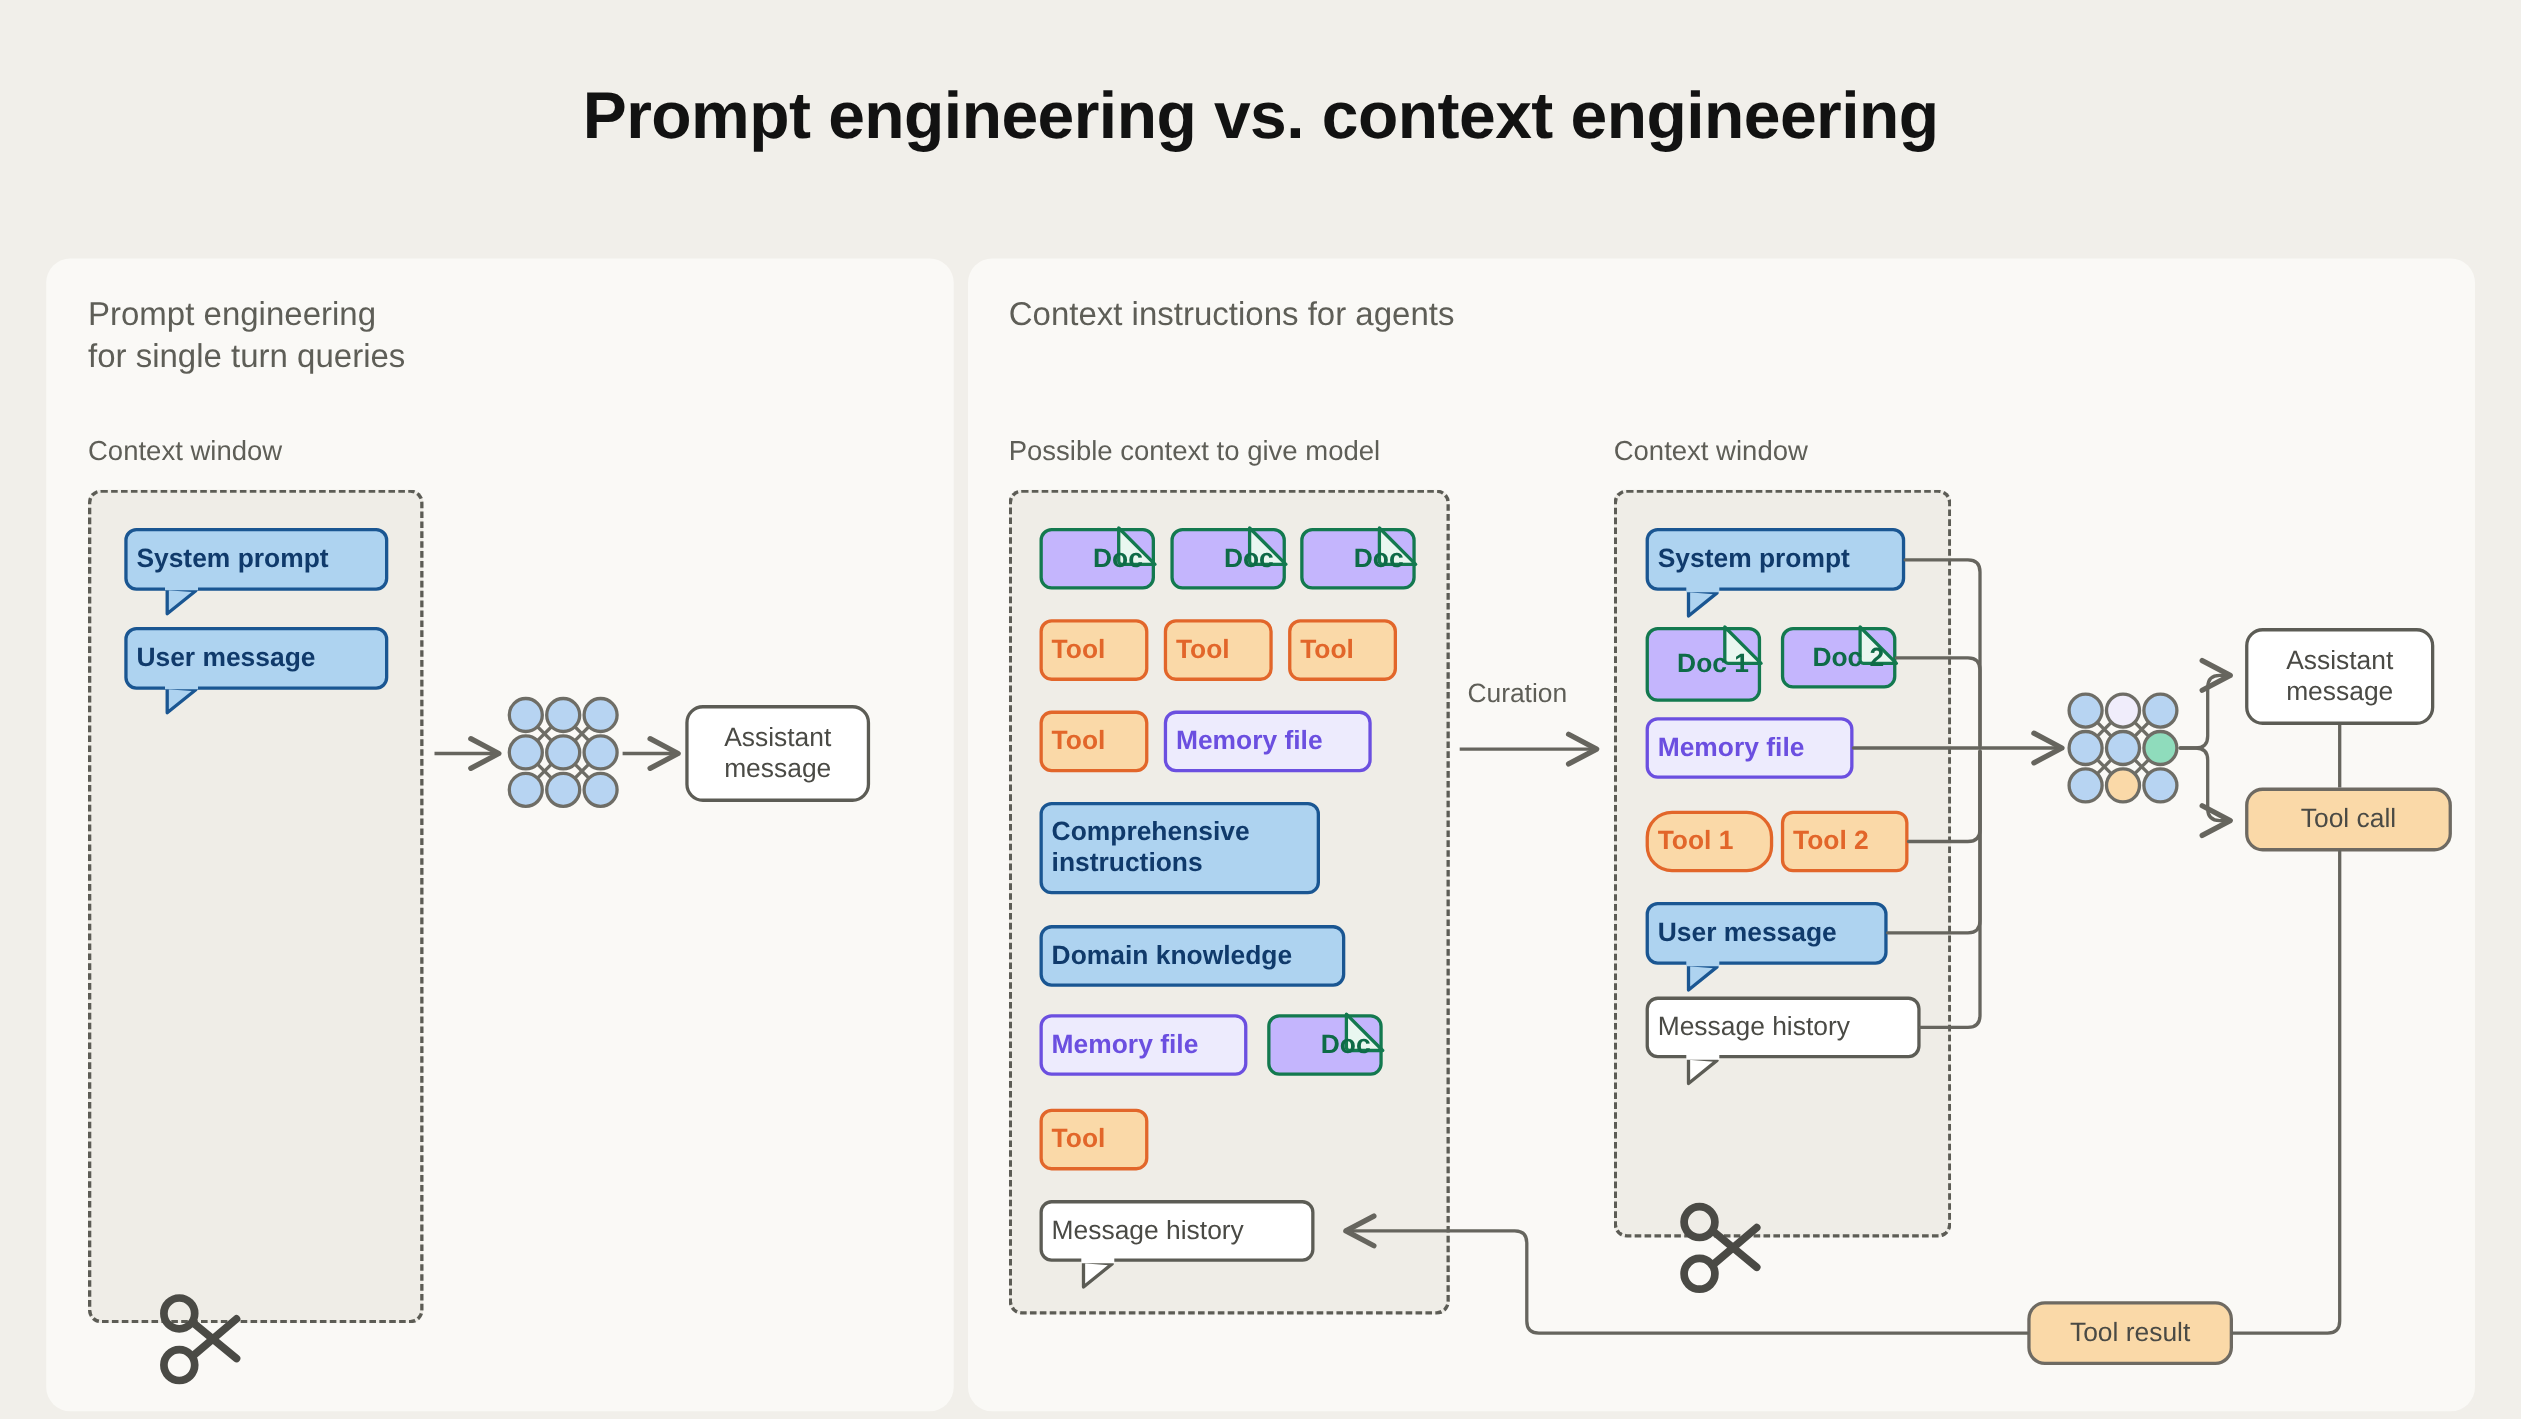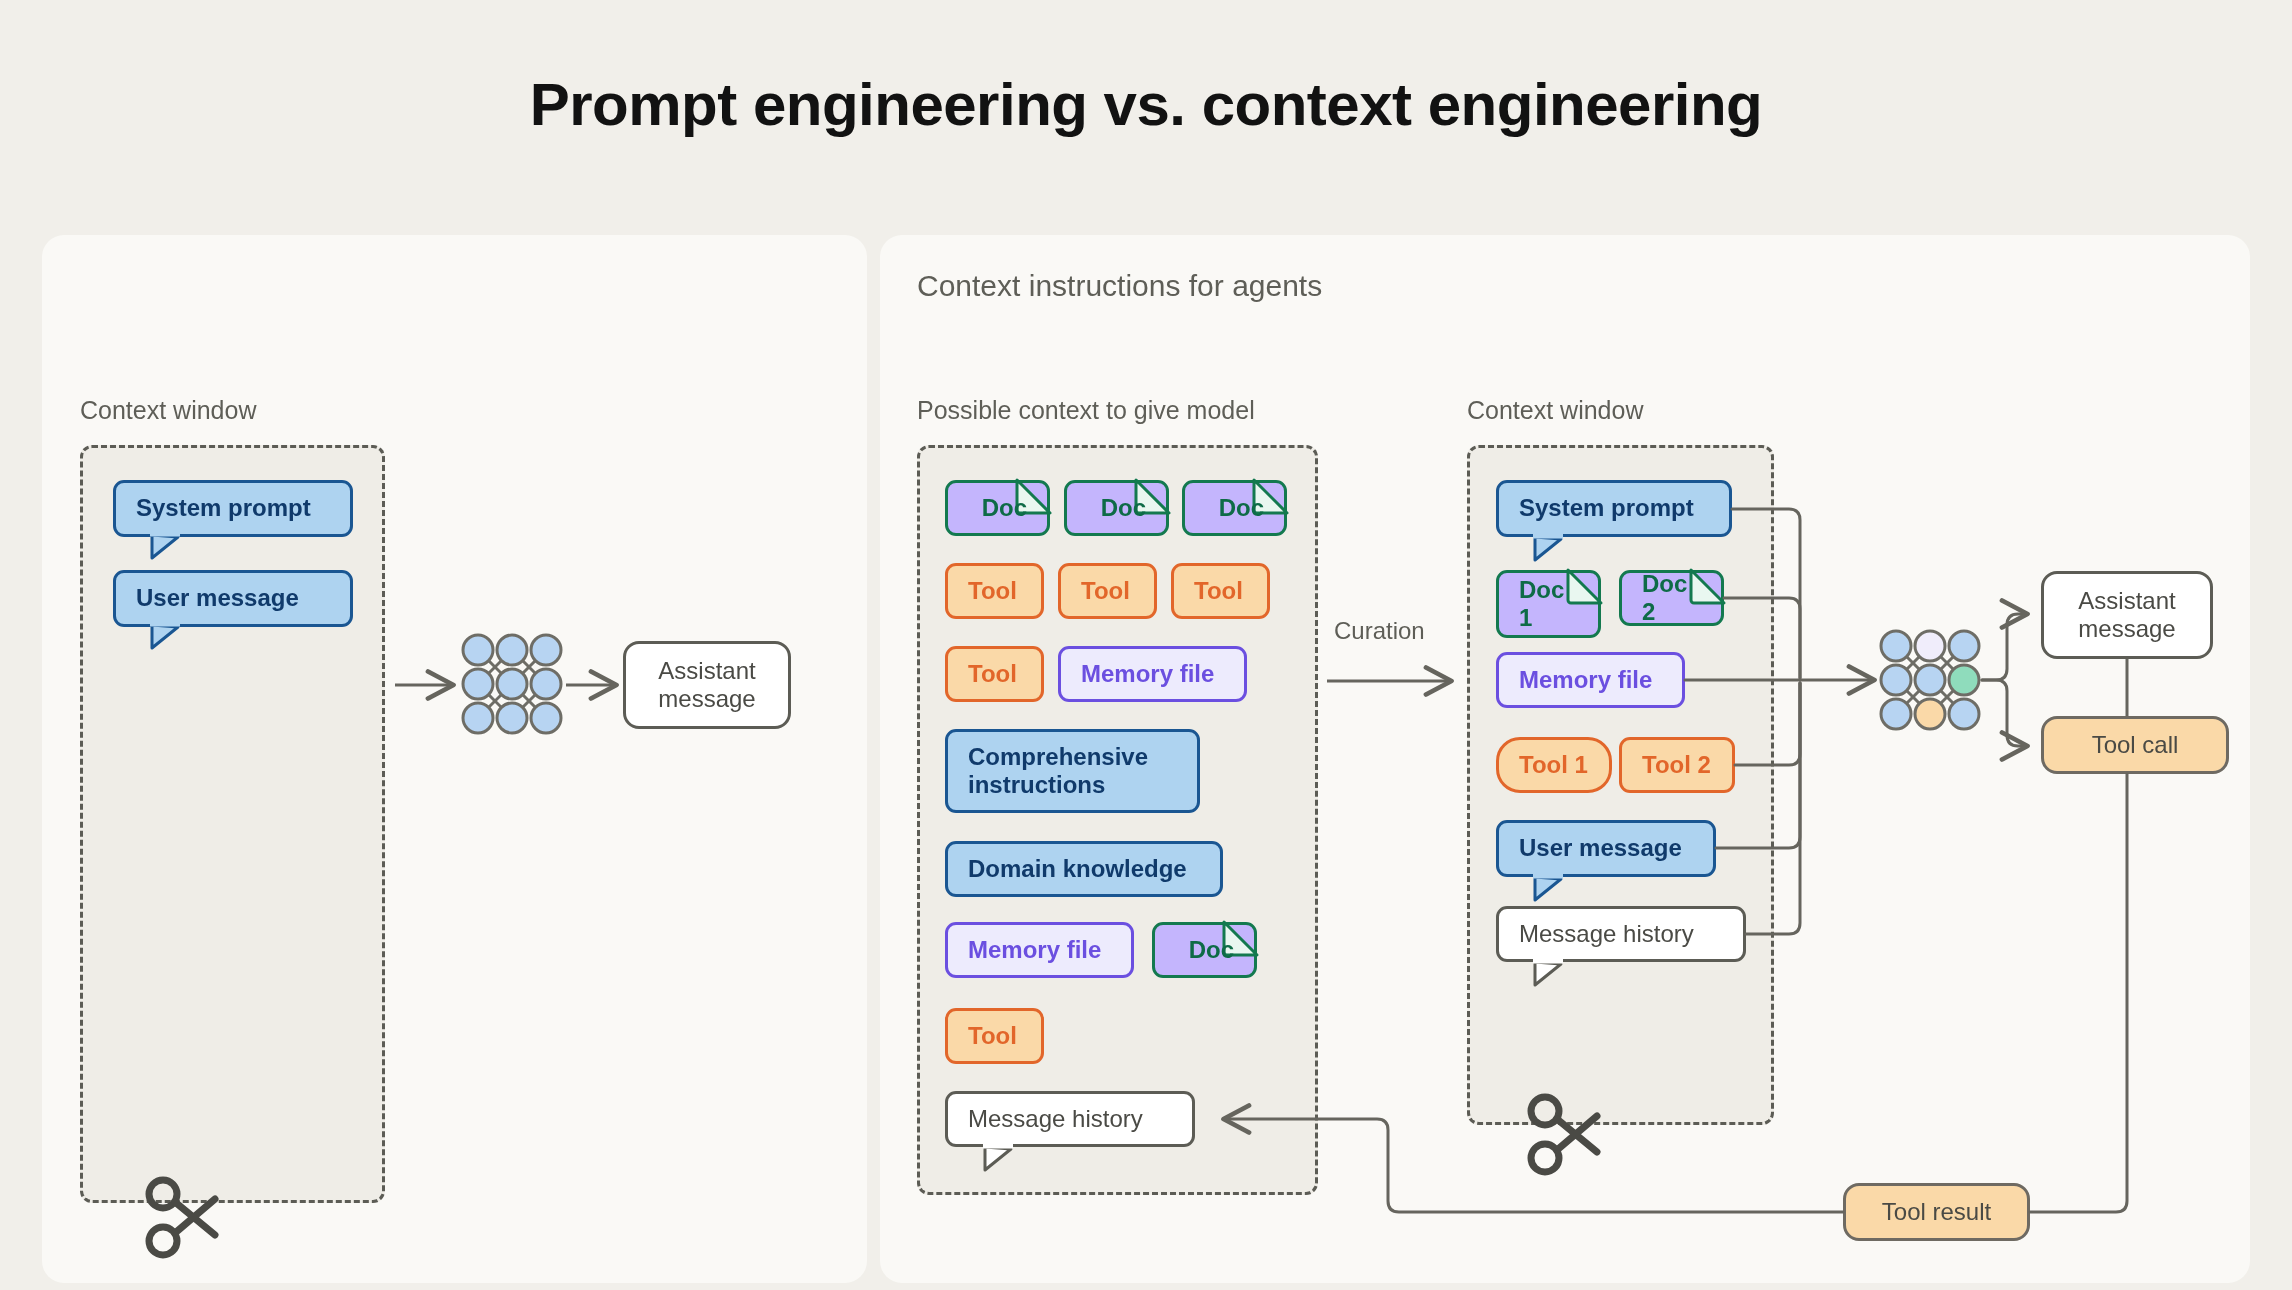--- a/index.html
+++ b/index.html
@@ -40,21 +40,21 @@
     border-radius:12px;
     box-sizing:border-box;
   }
   .node{
     position:absolute;
     box-sizing:border-box;
     display:flex;align-items:center;
     border-radius:11px;
     border:3px solid #5C5C55;
     font-size:24px;font-weight:bold;
-    padding:0 20px;
+    padding:0 8px;
     line-height:1.18;
   }
   .node.blue   {background:#AED3F0;border-color:#1A5692;color:#103A6B;}
   .node.green  {background:#c4b5fd;border-color:#13794F;color:#0E6B47;justify-content:flex-end;}
   .node.orange {background:#FAD9A8;border-color:#E2662A;color:#E2662A;}
   .node.purple {background:#EDEBFD;border-color:#6B4FE0;color:#6B4FE0;}
   .node.plain  {background:#FFFFFF;border-color:#5C5C55;color:#4A4A45;font-weight:normal;}
   .node.tan    {background:#FAD9A8;border-color:#6E6A62;color:#4A4A45;font-weight:normal;}
   .node.center {justify-content:center;text-align:center;border-radius:16px;}
   .node .lbl{position:relative;z-index:2;}
@@ -65,20 +65,22 @@
 </style>
 </head>
 <body>
 
 <div id="stage">
 
   <div class="page-title">Prompt engineering vs. context engineering</div>
 
   <div class="panel" id="panel-left"></div>
 
+  <div class="panel-heading" style="left:80px;top:238px;width:600px;">Prompt engineering
+for single turn queries</div>
 
   <div class="col-label" style="left:80px;top:368px;">Context window</div>
 
   <div class="dashed-box" id="left-dashed" style="left:80px;top:417px;width:305px;height:758px;"></div>
 
   <div class="node blue" id="L-sys" style="left:113px;top:452px;width:240px;height:57px;">
     <span class="lbl">System prompt</span>
   </div>
   <div class="node blue" id="L-user" style="left:113px;top:542px;width:240px;height:57px;">
     <span class="lbl">User message</span>

